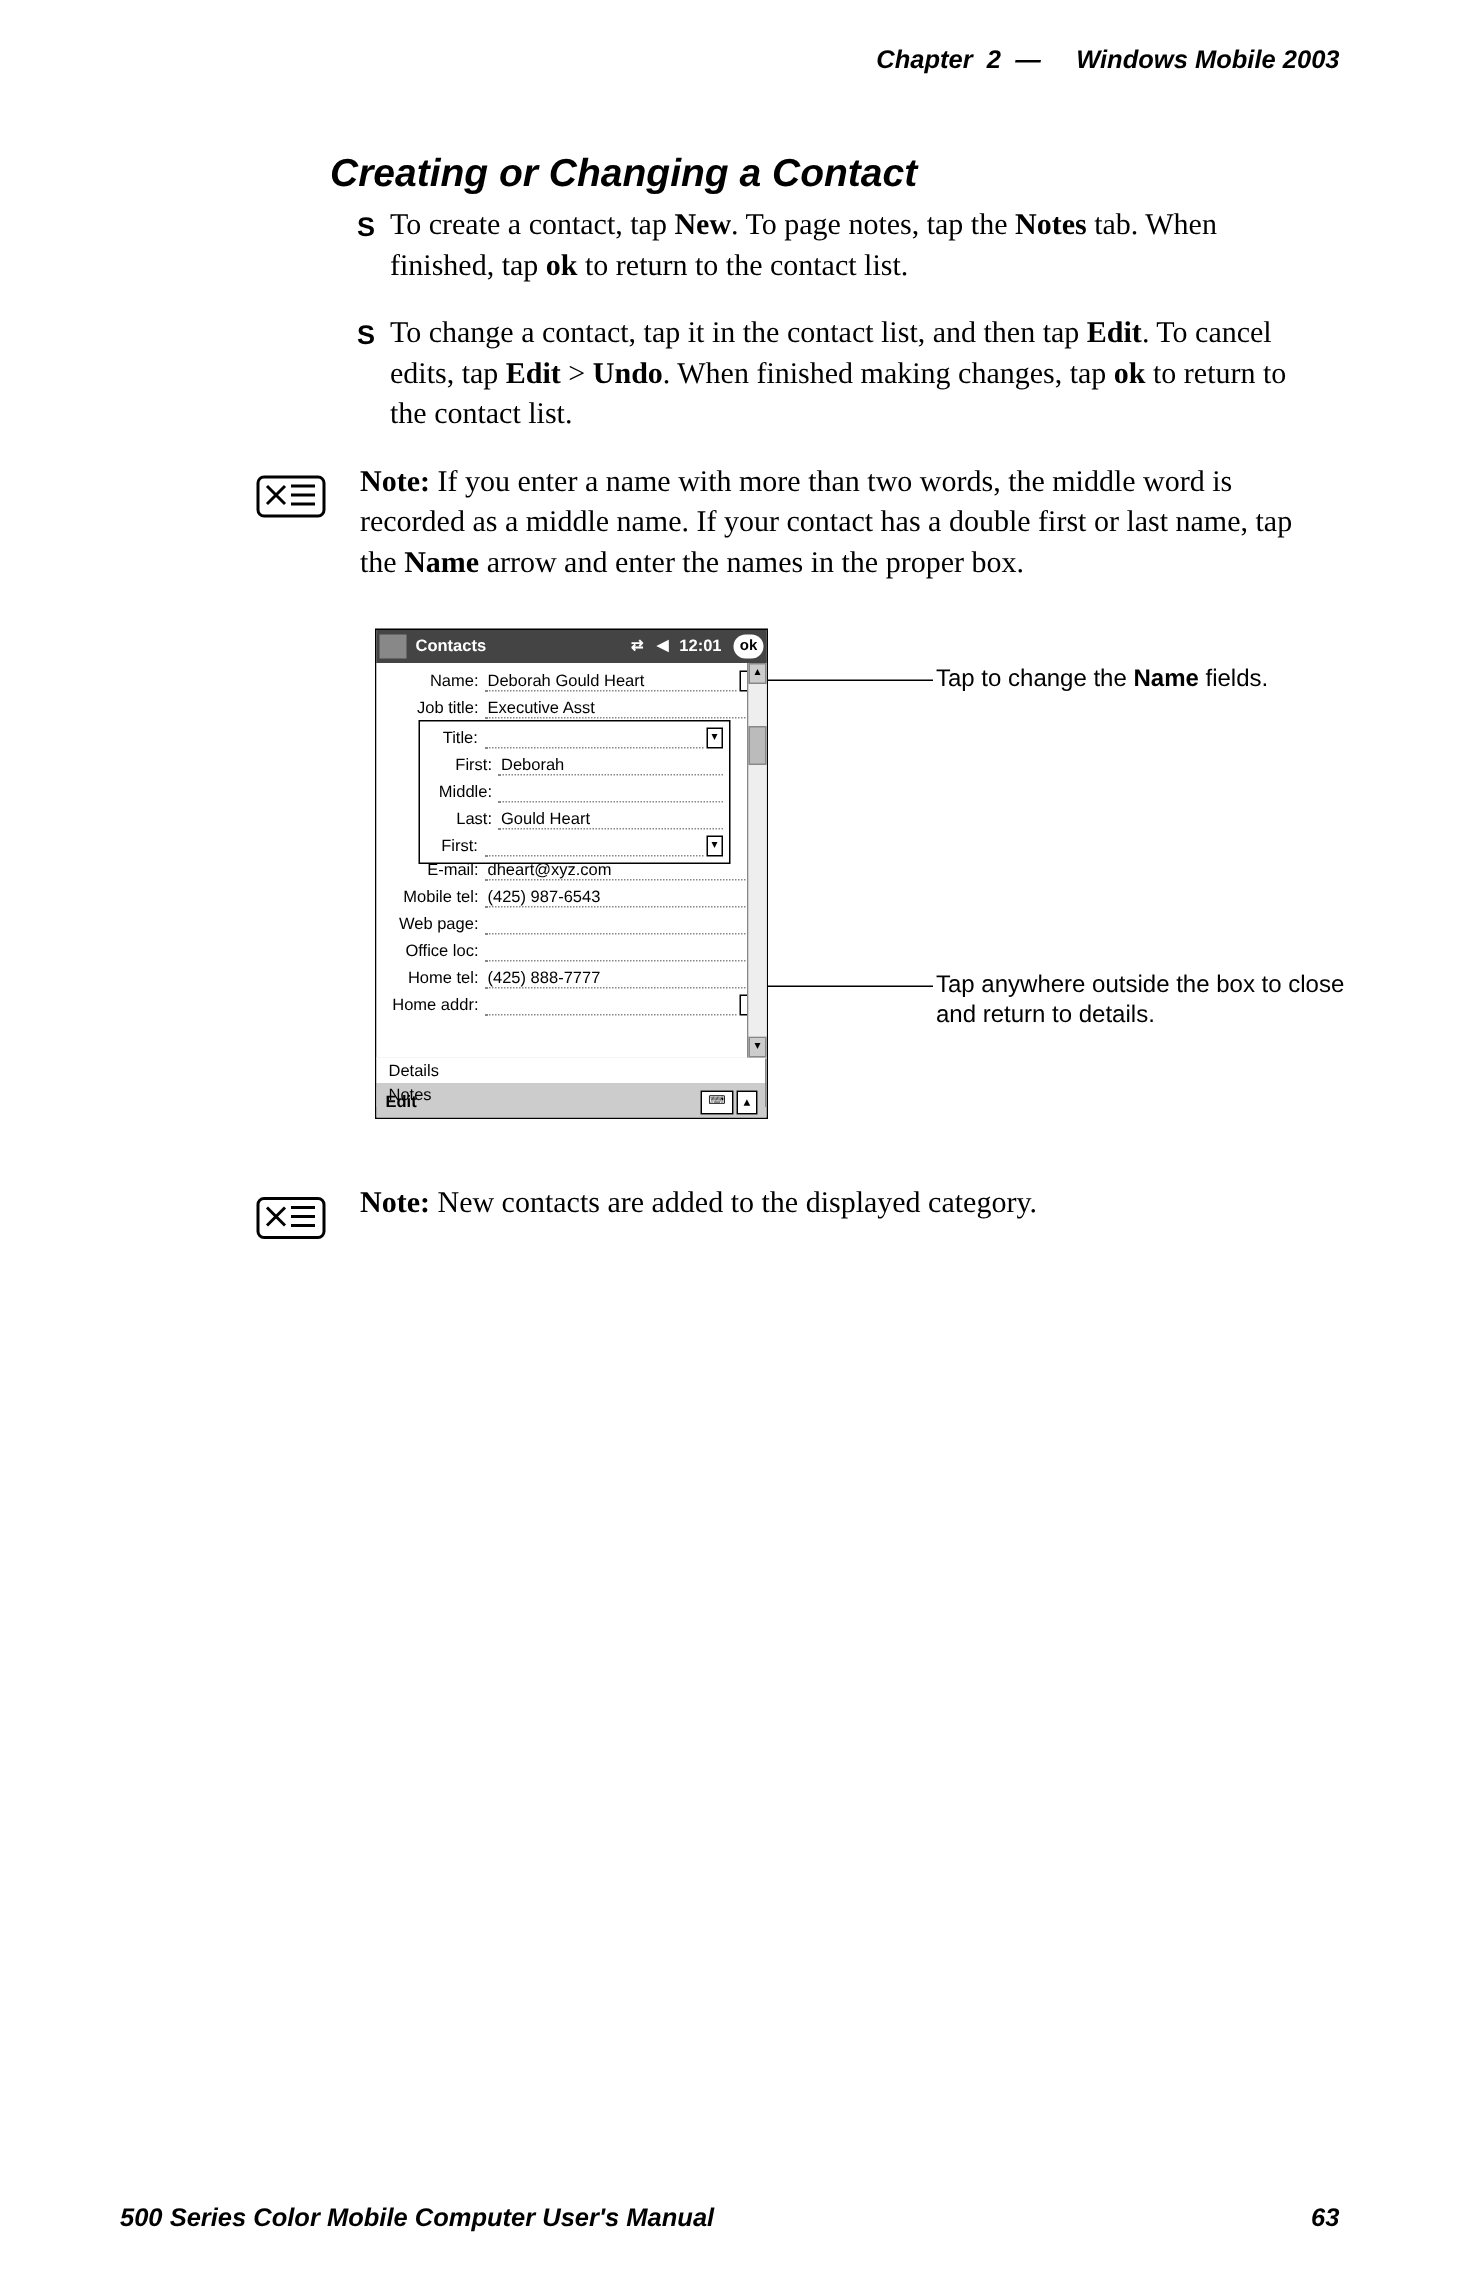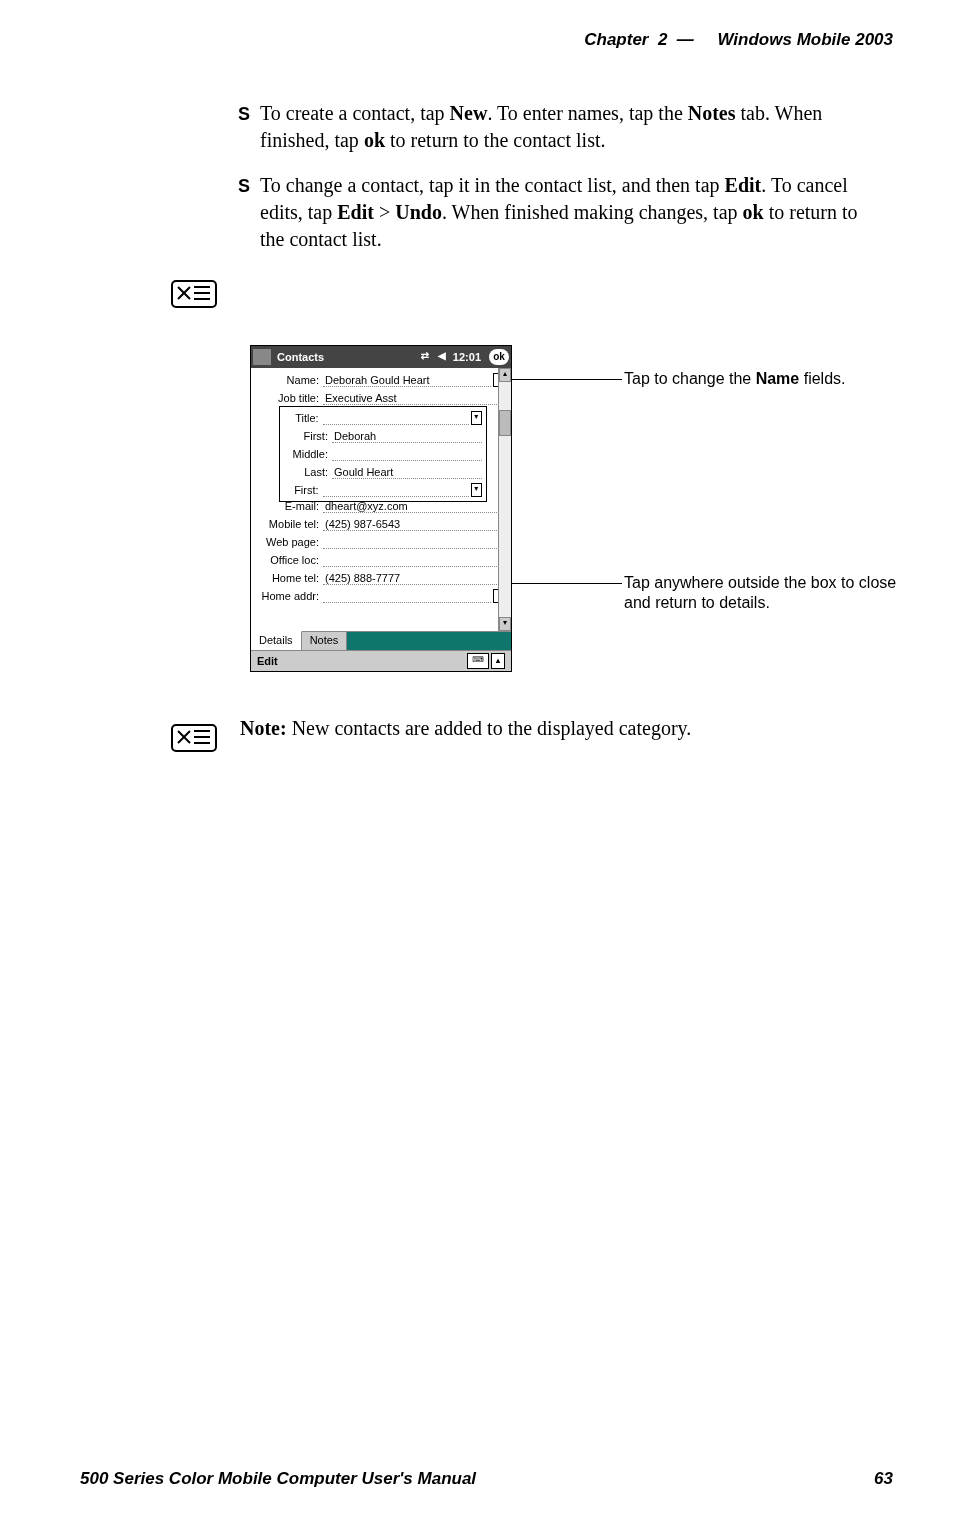--- a/index.html
+++ b/index.html
@@ -206,23 +206,24 @@
   .popup-input {
     flex: 1;
     border: none;
     border-bottom: 1px dotted #888;
     font-size: 11px;
     padding: 0 2px;
   }
 
   .tab-strip {
     display: flex;
-    background: #0f766e;
+    background: #a3a3a3;
     border-top: 1px solid #888;
     height: 18px;
+    flex-direction: column;
   }
   .tab {
     padding: 2px 8px;
     font-size: 11px;
     border-right: 1px solid #888;
     background: #ccc;
   }
   .tab.active {
     background: #fff;
     border-top: 1px solid #fff;
@@ -285,36 +286,40 @@
     font-size: 17px;
   }
 </style>
 </head>
 <body>
 
 <div class="page">
 
   <div class="header-line"><span>Chapter</span>  <span>2</span>  <span>—</span>     <span>Windows Mobile 2003</span></div>
 
+  <div class="section-title">Creating or Changing a Contact</div>
 
   <div class="body-block">
     <div class="bullet">
-      <span>To create a contact, tap </span><b>New</b><span>. To enter names, tap the </span><b>Notes</b><span> tab. When finished, tap </span><b>ok</b><span> to return to the contact list.</span>
+      <span>To create a contact, tap </span><b>New</b><span>. To page notes, tap the </span><b>Notes</b><span> tab. When finished, tap </span><b>ok</b><span> to return to the contact list.</span>
     </div>
     <div class="bullet">
       <span>To change a contact, tap it in the contact list, and then tap </span><b>Edit</b><span>. To cancel edits, tap </span><b>Edit</b><span> &gt; </span><b>Undo</b><span>. When finished making changes, tap </span><b>ok</b><span> to return to the contact list.</span>
     </div>
   </div>
 
   <div class="note-row">
     <div class="note-icon">
       <svg viewBox="0 0 50 36" width="50" height="36">
         <rect x="2" y="6" width="44" height="26" rx="4" ry="4" fill="none" stroke="#000" stroke-width="2"></rect>
         <path d="M8 12 L20 24 M8 24 L20 12 M24 12 L40 12 M24 18 L40 18 M24 24 L40 24" stroke="#000" stroke-width="2" fill="none"></path>
       </svg>
+    </div>
+    <div class="note-text">
+      <b>Note:</b><span> If you enter a name with more than two words, the middle word is recorded as a middle name. If your contact has a double first or last name, tap the </span><b>Name</b><span> arrow and enter the names in the proper box.</span>
     </div>
   </div>
 
   <div class="figure-wrap">
     <div class="device">
       <div class="titlebar">
         <span class="start-flag"></span>
         <span>Contacts</span>
         <span class="spacer"></span>
         <span class="sys-icon">⇄</span>

